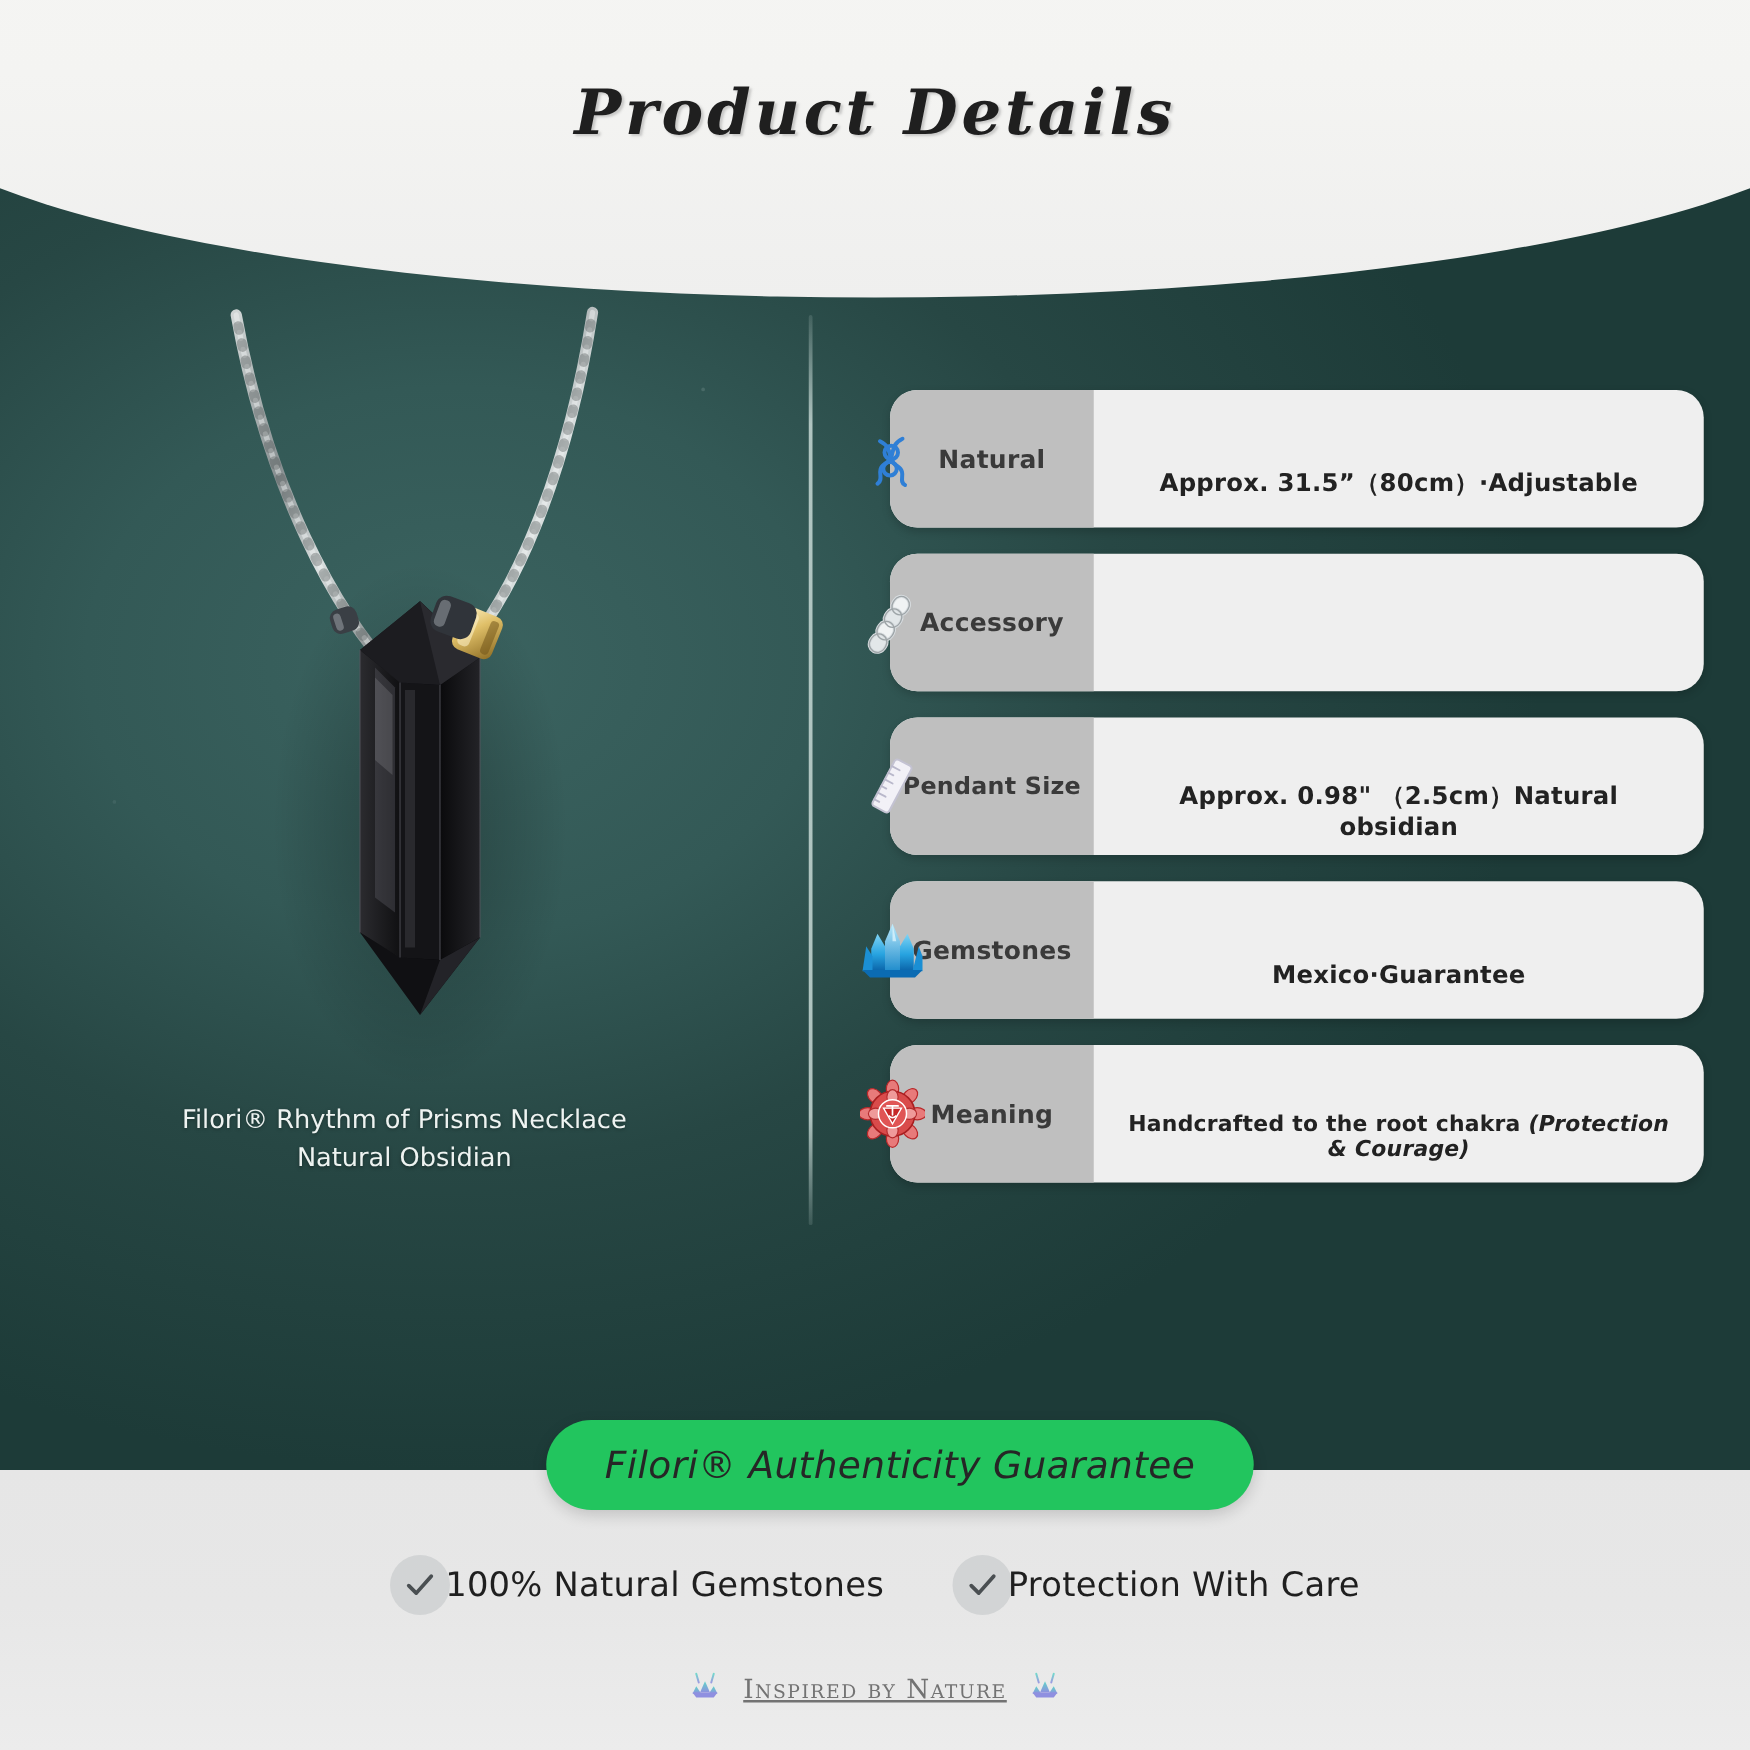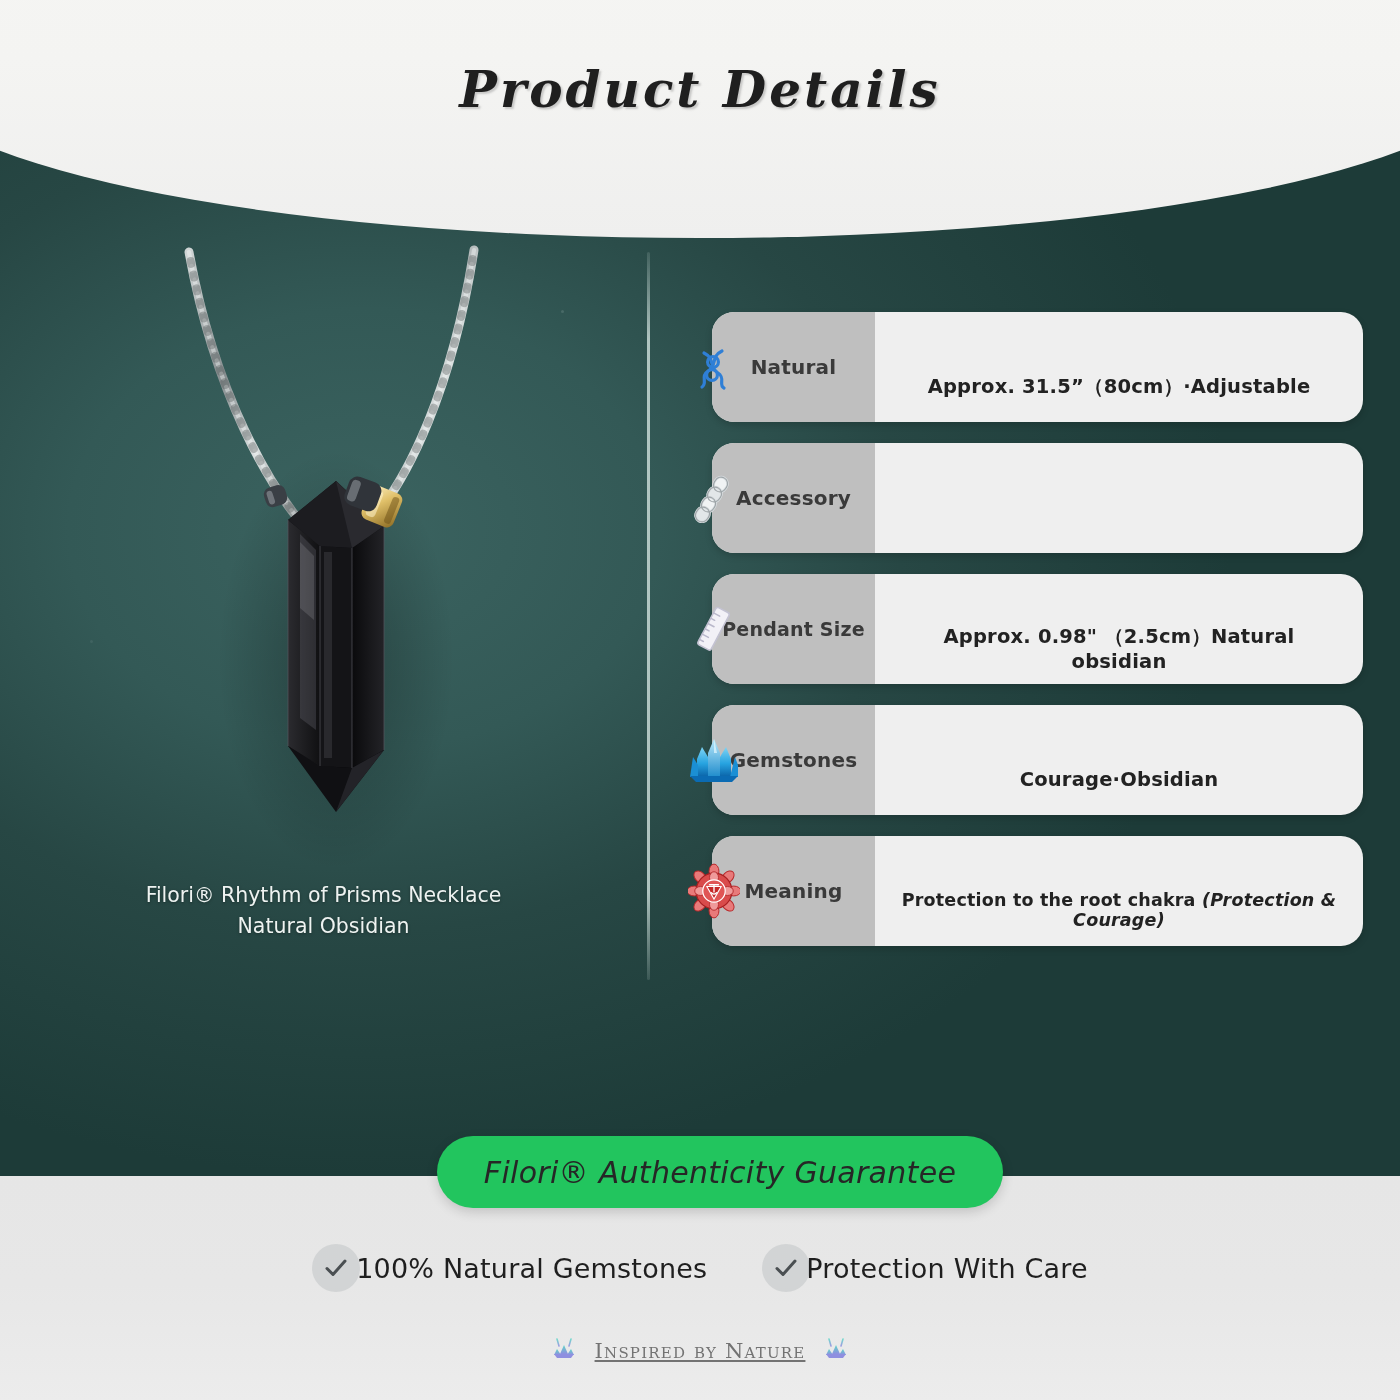--- a/index.html
+++ b/index.html
@@ -336,21 +336,21 @@
             <polygon points="4,20 9,28 9,40 1,40" fill="#1b8fd4"></polygon>
             <polygon points="46,20 49,28 49,40 41,40" fill="#1b8fd4"></polygon>
             <polygon points="1,39 49,39 43,45 7,45" fill="#0b6bb3"></polygon>
             <polygon points="25,2 28,16 25,16" fill="#d9f3fd" opacity=".8"></polygon>
           </svg>
         </div>
         <div class="spec-label-block">
           <span class="spec-label">Gemstones</span>
         </div>
         <div class="spec-value-block">
-          <span class="spec-value">Courage·Obsidian</span>
+          <span class="spec-value">Mexico·Guarantee</span>
         </div>
       </div>
 
       <div class="spec-row">
         <div class="spec-icon">
           <svg width="58" height="58" viewBox="0 0 58 58">
             <g transform="translate(29,29)">
 
               <g fill="#e87a7a" stroke="#b8282a" stroke-width="1.1">
                 <g>
@@ -404,21 +404,21 @@
                 <path d="M-3 2 q3 3 6 0"></path>
               </g>
             </g>
           </svg>
         </div>
         <div class="spec-label-block">
           <span class="spec-label">Meaning</span>
         </div>
         <div class="spec-value-block">
           <span class="spec-value sm">
-            <span>Protection to the root chakra</span>
+            <span>Handcrafted to the root chakra</span>
             <span class="note">(Protection &amp; Courage)</span>
           </span>
         </div>
       </div>
 
     </div>
   </div>
 
   <div class="header-arc"></div>
   <div class="page-title">Product Details</div>

